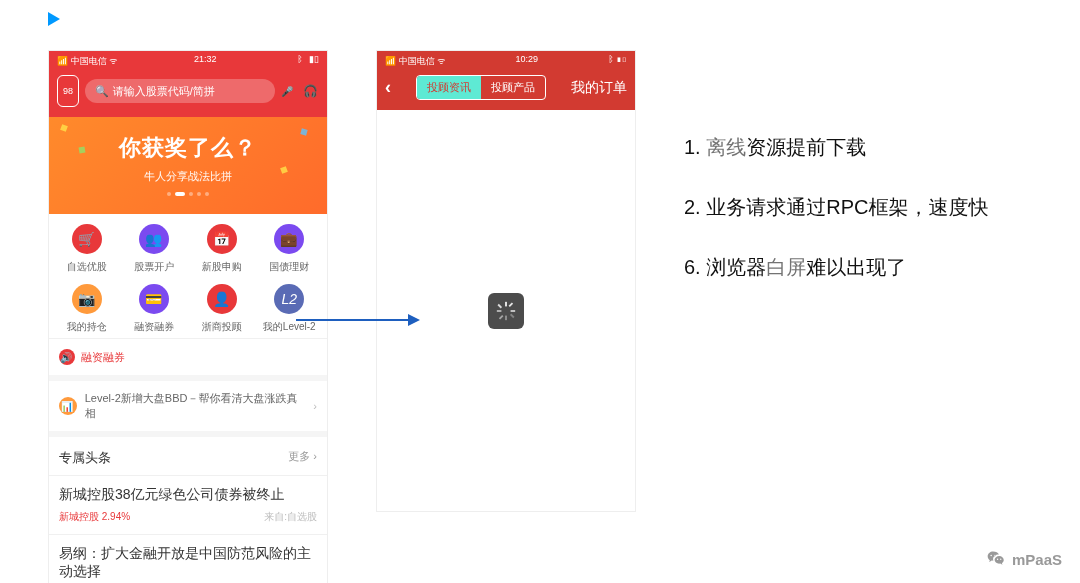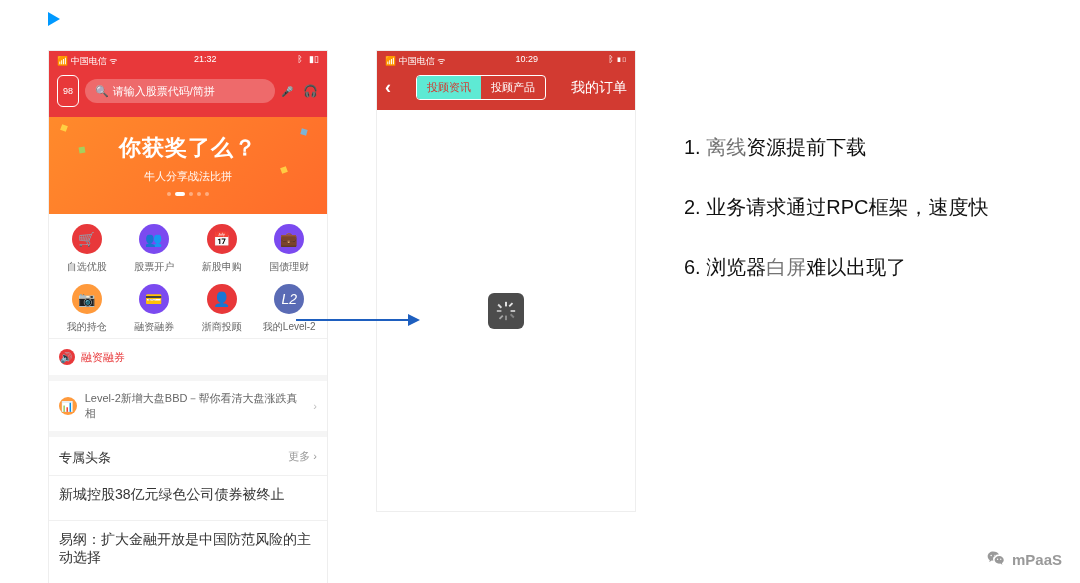--- a/index.html
+++ b/index.html
@@ -151,20 +151,24 @@
           <span class="lv2">📊</span>
           <span>Level-2新增大盘BBD－帮你看清大盘涨跌真相</span>
           <span class="chev">›</span>
         </div>
       <div class="hrow">
           <span class="ti">专属头条</span>
           <span class="more">更多 ›</span>
         </div>
       <div class="news">
         <div class="nt">新城控股38亿元绿色公司债券被终止</div>
+        <div class="ns">
+            <span class="tag">新城控股  2.94%</span>
+            <span class="src">来自:自选股</span>
+          </div>
       </div>
       <div class="news">
         <div class="nt">易纲：扩大金融开放是中国防范风险的主动选择</div>
 
       </div>
 
     </div>
 
     <div class="phone2">
       <div class="status2">

